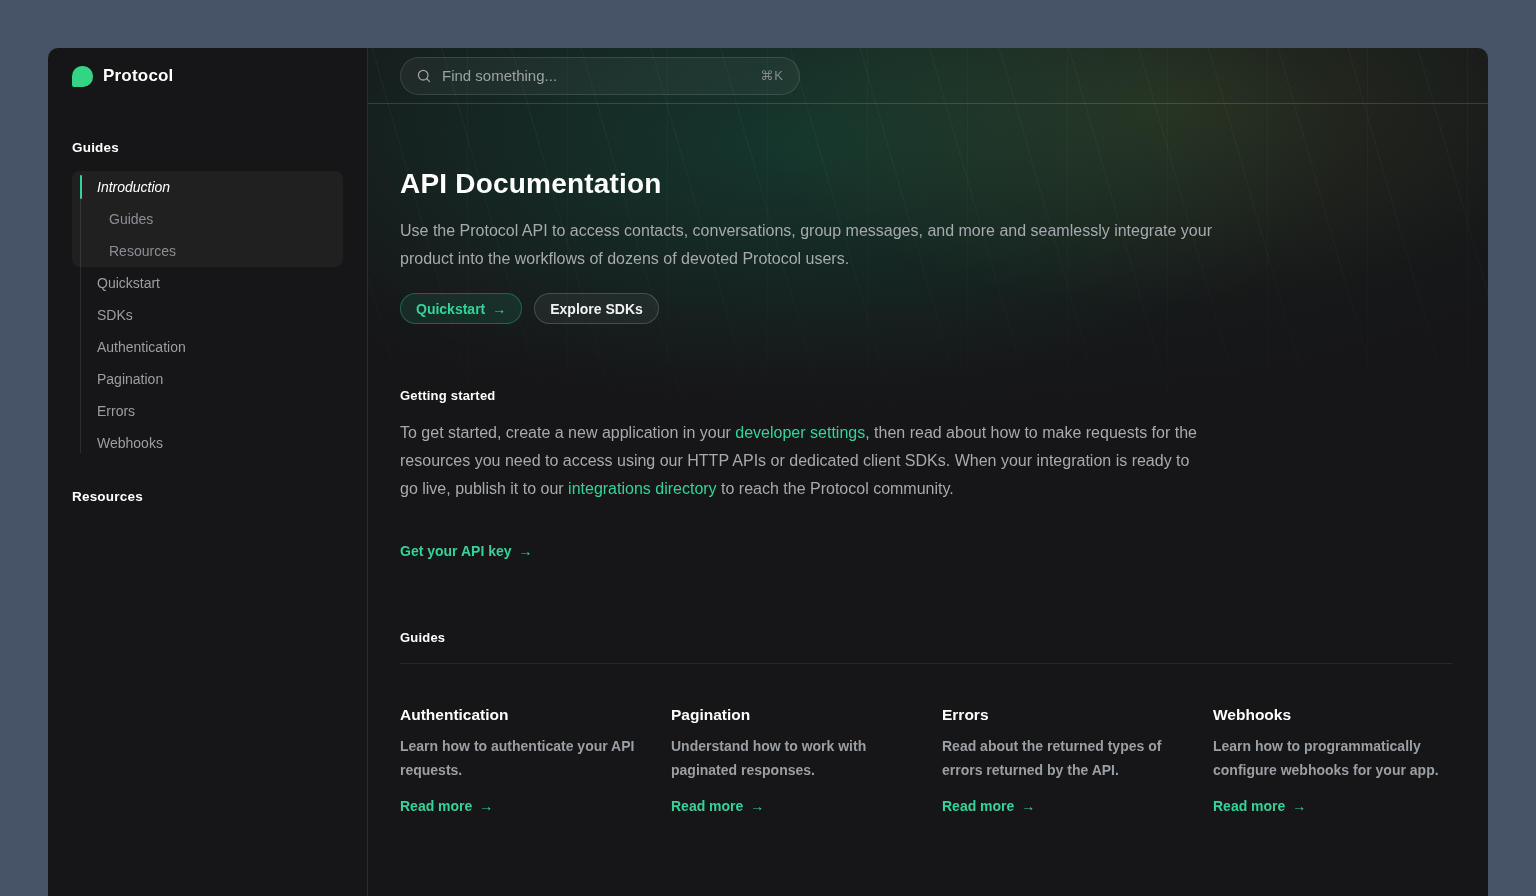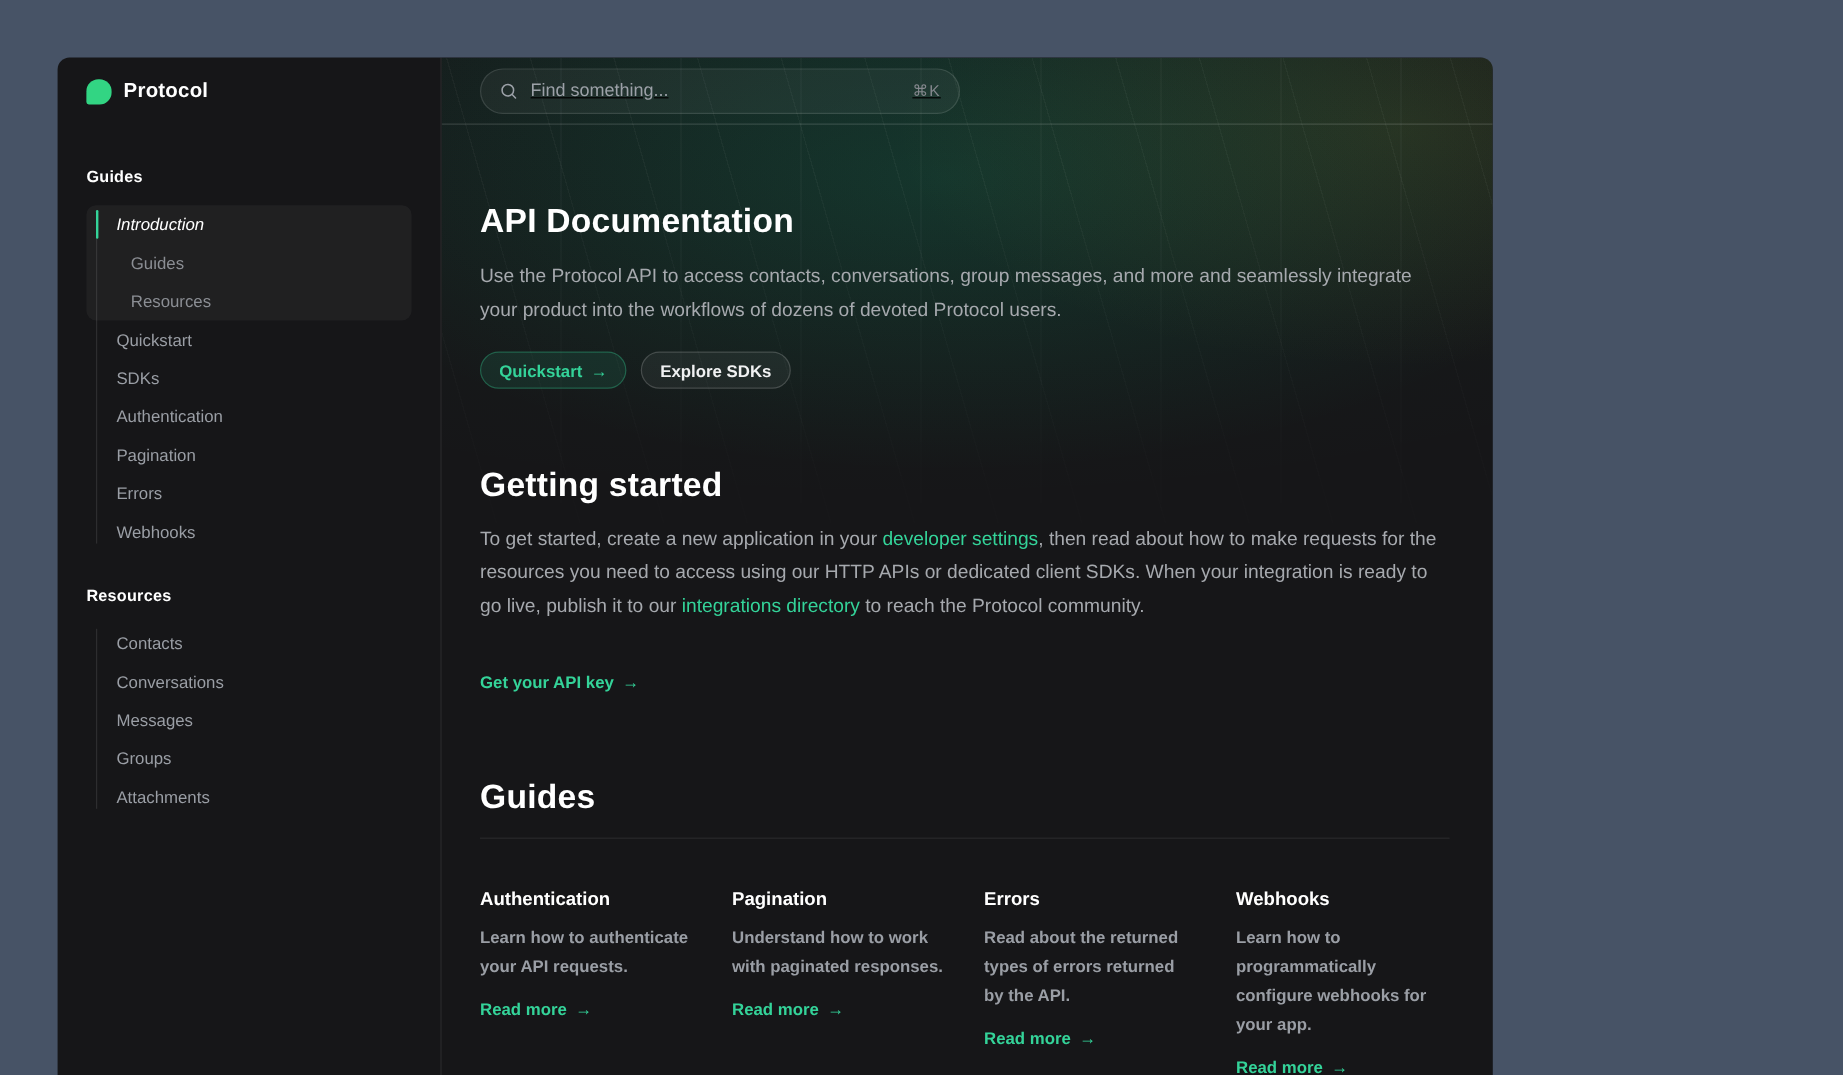--- a/index.html
+++ b/index.html
@@ -3,21 +3,21 @@
 <meta charset="utf-8">
 <style>
   * { margin:0; padding:0; box-sizing:border-box; }
   html,body { width:1536px; height:896px; overflow:hidden; }
   body {
     font-family:"Liberation Sans","DejaVu Sans",sans-serif;
     background:#475366;
     position:relative;
   }
   .window {
-    position:absolute; left:48px; top:48px; width:1196px; height:848px;
+    position:absolute; left:48px; top:48px; width:1440px; height:848px;
     background:#161618; border-radius:10px 10px 0 0; overflow:hidden;
     display:flex;
   }
   
   .sidebar {
     width:320px; flex:none; display:flex; flex-direction:column;
     border-right:1px solid rgba(255,255,255,0.09);
   }
   .sidebar-header { height:56px; flex:none; display:flex; align-items:center; padding:0 24px; gap:10px; }
   .logo-mark {
@@ -61,21 +61,20 @@
     background:
       repeating-linear-gradient(74deg, transparent 0 66px, rgba(255,255,255,0.035) 66px 67px),
       repeating-linear-gradient(90deg, transparent 0 99px, rgba(255,255,255,0.028) 99px 100px);
     -webkit-mask-image:linear-gradient(to bottom, #000 20%, transparent 95%);
             mask-image:linear-gradient(to bottom, #000 20%, transparent 95%);
   }
   .main-header {
     position:relative; z-index:3; height:56px; display:flex; align-items:center;
     justify-content:space-between; padding:0 32px;
     border-bottom:1px solid rgba(255,255,255,0.14);
-    text-decoration:underline;
   }
   .search {
     width:400px; height:38px; border-radius:19px;
     border:1px solid rgba(255,255,255,0.12); background:rgba(255,255,255,0.045);
     display:flex; align-items:center; gap:10px; padding:0 15px; cursor:text;
   }
   .search input {
     flex:1; background:transparent; border:none; outline:none;
     color:#e4e4e7; font-size:15px; font-family:inherit;
   }
@@ -92,21 +91,21 @@
     font-family:inherit; text-decoration:none;
   }
   .pill-green { color:#34d399; background:rgba(52,211,153,0.10); border:1px solid rgba(52,211,153,0.32); }
   .pill-gray  { color:#f0f1f2; background:rgba(255,255,255,0.05); border:1px solid rgba(255,255,255,0.17); }
   .signin { margin-left:22px; }
   
   .content { position:relative; z-index:2; padding:64px 36px 56px 32px; }
   h1 { color:#fff; font-size:28px; font-weight:700; letter-spacing:.2px; }
   .lead { margin-top:17px; max-width:830px; font-size:16px; line-height:28px; color:#a6a9ae; }
   .btn-row { margin-top:20px; display:flex; gap:12px; }
-  h2 { color:#fff; font-size:28px; font-weight:700; letter-spacing:.2px; }
+  h2 { color:#fff; font-size:13px; font-weight:700; letter-spacing:.2px; }
   .section-gs { margin-top:64px; }
   .gs-para { margin-top:16px; max-width:798px; font-size:16px; line-height:28px; color:#a6a9ae; }
   .link-green { color:#34d399; font-weight:500; text-decoration:none; cursor:pointer; }
   .cta { margin-top:40px; display:inline-flex; align-items:center; gap:7px;
          color:#34d399; font-size:14px; font-weight:700; text-decoration:none; cursor:pointer; }
   .section-guides { margin-top:70px; }
   .divider { margin-top:18px; height:1px; background:rgba(255,255,255,0.08); }
   .cards { margin-top:42px; display:grid; grid-template-columns:repeat(4,1fr); gap:32px; }
   .card-title { color:#fff; font-size:15.5px; font-weight:700; }
   .card-desc { margin-top:10px; font-size:14px; line-height:24px; color:#9a9ea5;font-weight:bold; }
@@ -138,27 +137,20 @@
           <li class="nav-item">SDKs</li>
           <li class="nav-item">Authentication</li>
           <li class="nav-item">Pagination</li>
           <li class="nav-item">Errors</li>
           <li class="nav-item">Webhooks</li>
         </ul>
       </div>
 
       <div class="nav-group">
         <div class="nav-group-title">Resources</div>
-        <ul class="nav-list">
-          <li class="nav-item">Contacts</li>
-          <li class="nav-item">Conversations</li>
-          <li class="nav-item">Messages</li>
-          <li class="nav-item">Groups</li>
-          <li class="nav-item">Attachments</li>
-        </ul>
       </div>
     </nav>
   </aside>
 
   <div class="main">
     <div class="hero"></div>
 
     <header class="main-header">
       <div class="search">
         <svg width="16" height="16" viewBox="0 0 20 20" fill="none">

